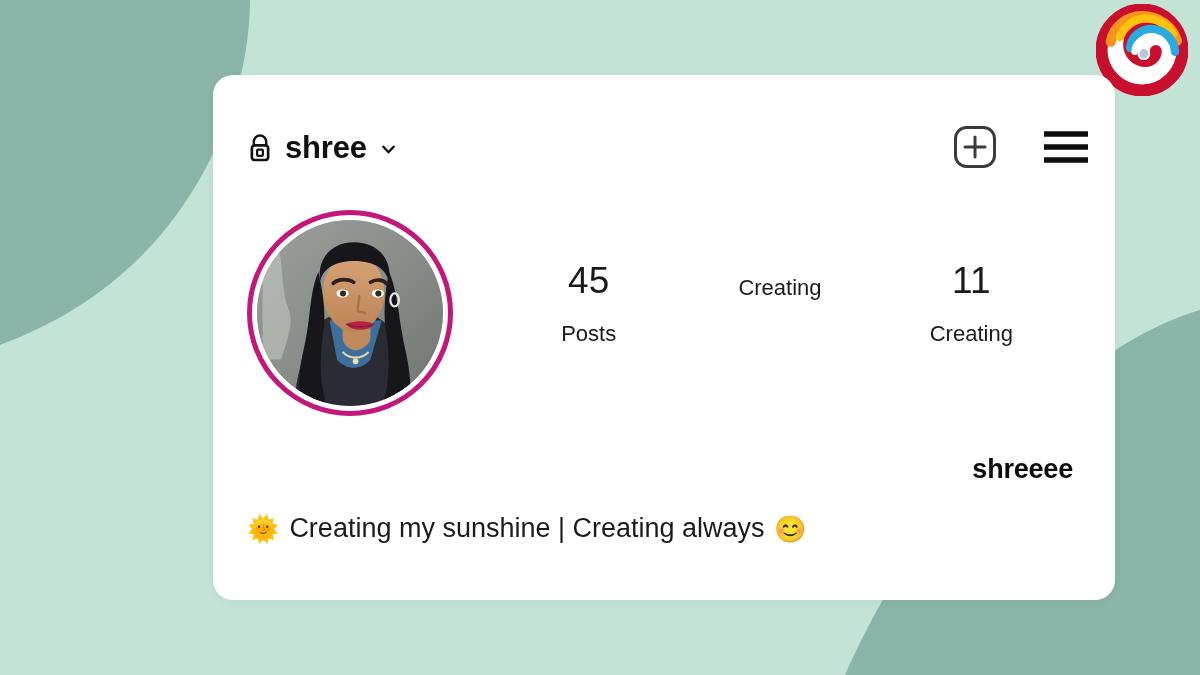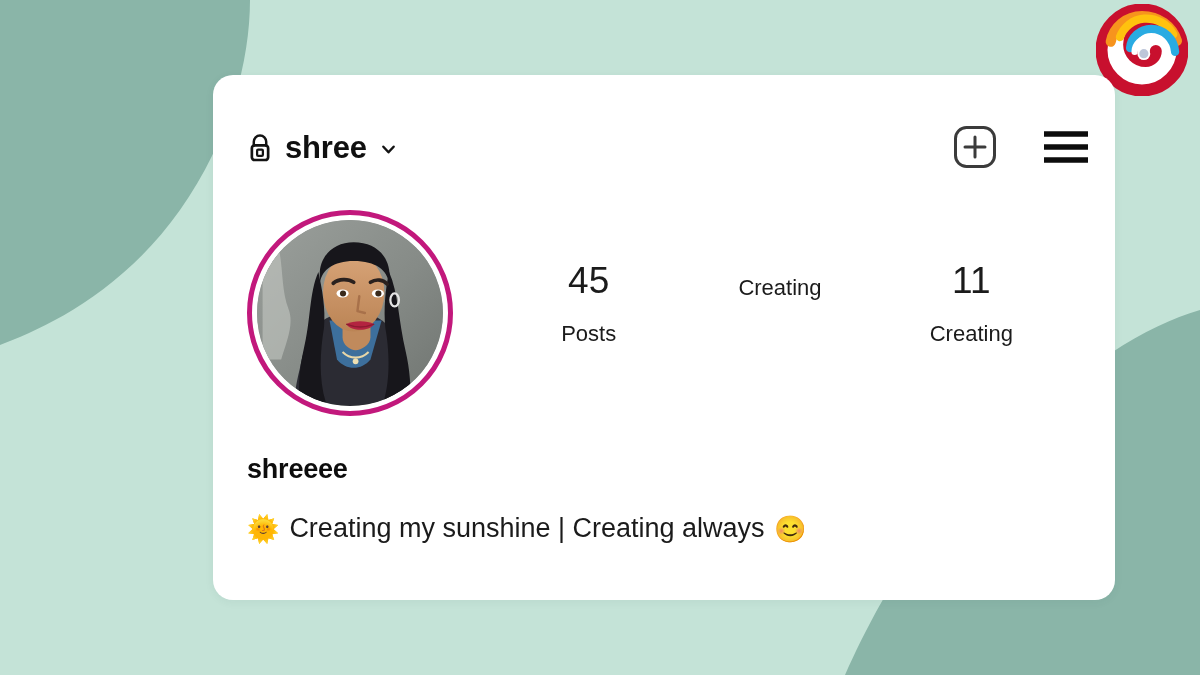--- a/index.html
+++ b/index.html
@@ -161,22 +161,23 @@
     color: #1b1b1b;
     line-height: 1.25;
     display: block;
     margin-top: 16px;
   }
 
   
   .bio-block {
     position: absolute;
     left: 34px;
-    right: 34px;
+    right: 42px;
     top: 378px;
+    text-align: right;
   }
   .display-name {
     font-size: 27px;
     font-weight: bold;
     color: #0d0d0d;
     letter-spacing: -0.2px;
     line-height: 1.2;
     display: block;
   }
   .bio-line {

